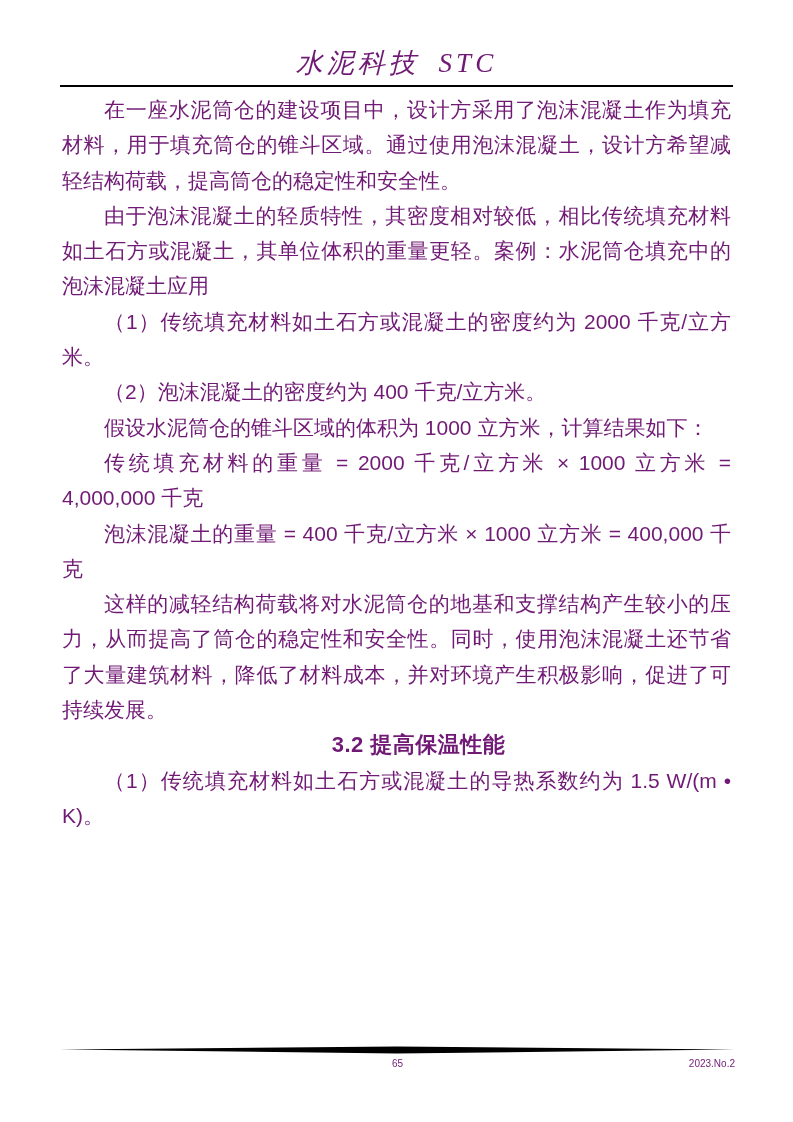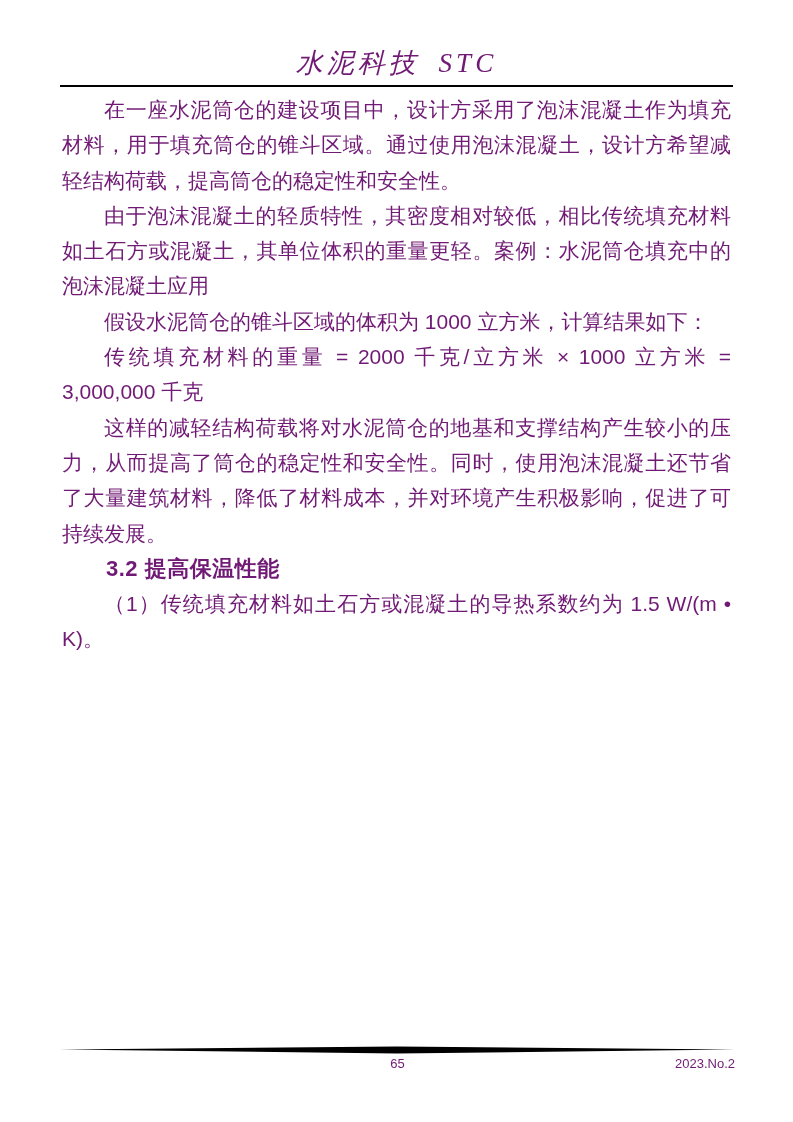--- a/index.html
+++ b/index.html
@@ -47,38 +47,38 @@
     margin: 0;
     padding: 0;
     text-indent: 2em;
   }
   .section-heading {
     margin: 0;
     font-size: 22px;
     font-weight: bold;
     line-height: 35.3px;
     text-indent: 0;
-    text-align: left;
+    text-align: center;
     letter-spacing: 0.5px;
   }
   .footer {
     position: absolute;
     left: 60px;
     right: 58px;
     top: 1046px;
   }
   .footer-rule {
     display: block;
     width: 100%;
     height: 8px;
   }
   .footer-row {
     position: relative;
     height: 20px;
-    font-size: 13px;
+    font-size: 10px;
     line-height: 20px;
   }
   .page-number {
     position: absolute;
     left: 0;
     right: 0;
     text-align: center;
   }
   .issue-number {
     position: absolute;
@@ -92,22 +92,25 @@
 <div class="page">
 
   <div class="header">
     <div class="journal-title">水泥科技 STC</div>
   </div>
   <div class="header-rule"></div>
 
   <div class="body-text">
     <p>在一座水泥筒仓的建设项目中，设计方采用了泡沫混凝土作为填充材料，用于填充筒仓的锥斗区域。通过使用泡沫混凝土，设计方希望减轻结构荷载，提高筒仓的稳定性和安全性。</p>
     <p>由于泡沫混凝土的轻质特性，其密度相对较低，相比传统填充材料如土石方或混凝土，其单位体积的重量更轻。案例：水泥筒仓填充中的泡沫混凝土应用</p>
+    <p>（1）传统填充材料如土石方或混凝土的密度约为 2000 千克/立方米。</p>
+    <p>（2）泡沫混凝土的密度约为 400 千克/立方米。</p>
     <p>假设水泥筒仓的锥斗区域的体积为 1000 立方米，计算结果如下：</p>
-    <p>传统填充材料的重量 = 2000 千克/立方米 × 1000 立方米 = 3,000,000 千克</p>
+    <p>传统填充材料的重量 = 2000 千克/立方米 × 1000 立方米 = 4,000,000 千克</p>
+    <p>泡沫混凝土的重量 = 400 千克/立方米 × 1000 立方米 = 400,000 千克</p>
     <p>这样的减轻结构荷载将对水泥筒仓的地基和支撑结构产生较小的压力，从而提高了筒仓的稳定性和安全性。同时，使用泡沫混凝土还节省了大量建筑材料，降低了材料成本，并对环境产生积极影响，促进了可持续发展。</p>
 
     <p class="section-heading">3.2 提高保温性能</p>
 
     <p>（1）传统填充材料如土石方或混凝土的导热系数约为 1.5 W/(m • K)。</p>
 
   </div>
 
   <div class="footer">
     <svg class="footer-rule" viewBox="0 0 673 8" preserveAspectRatio="none" aria-hidden="true">

